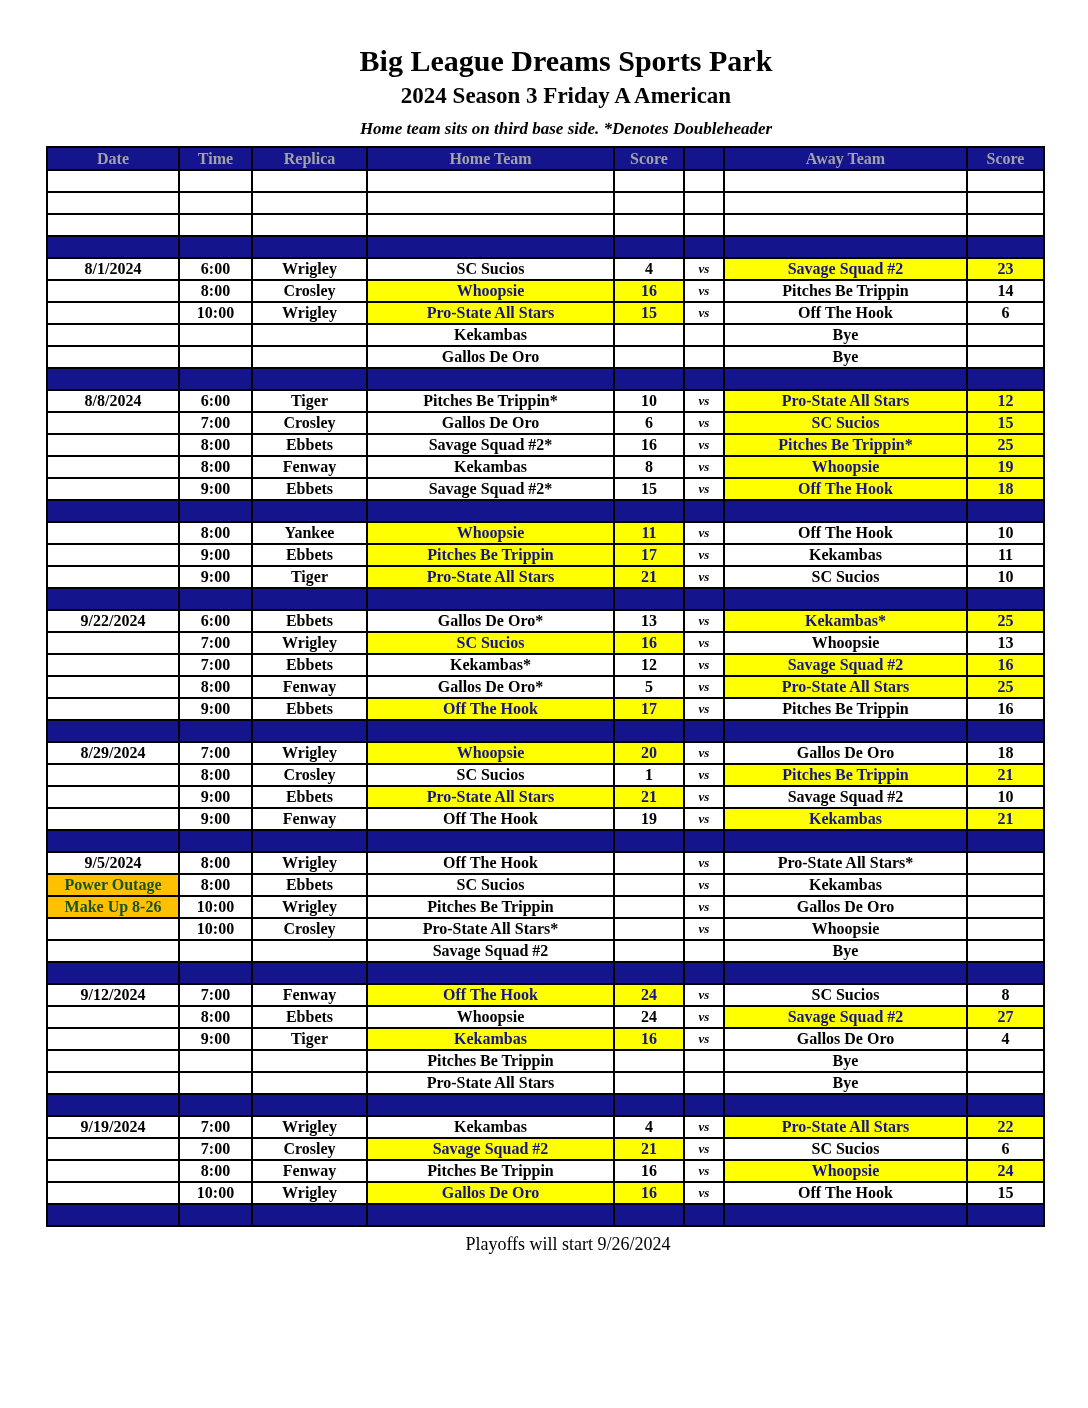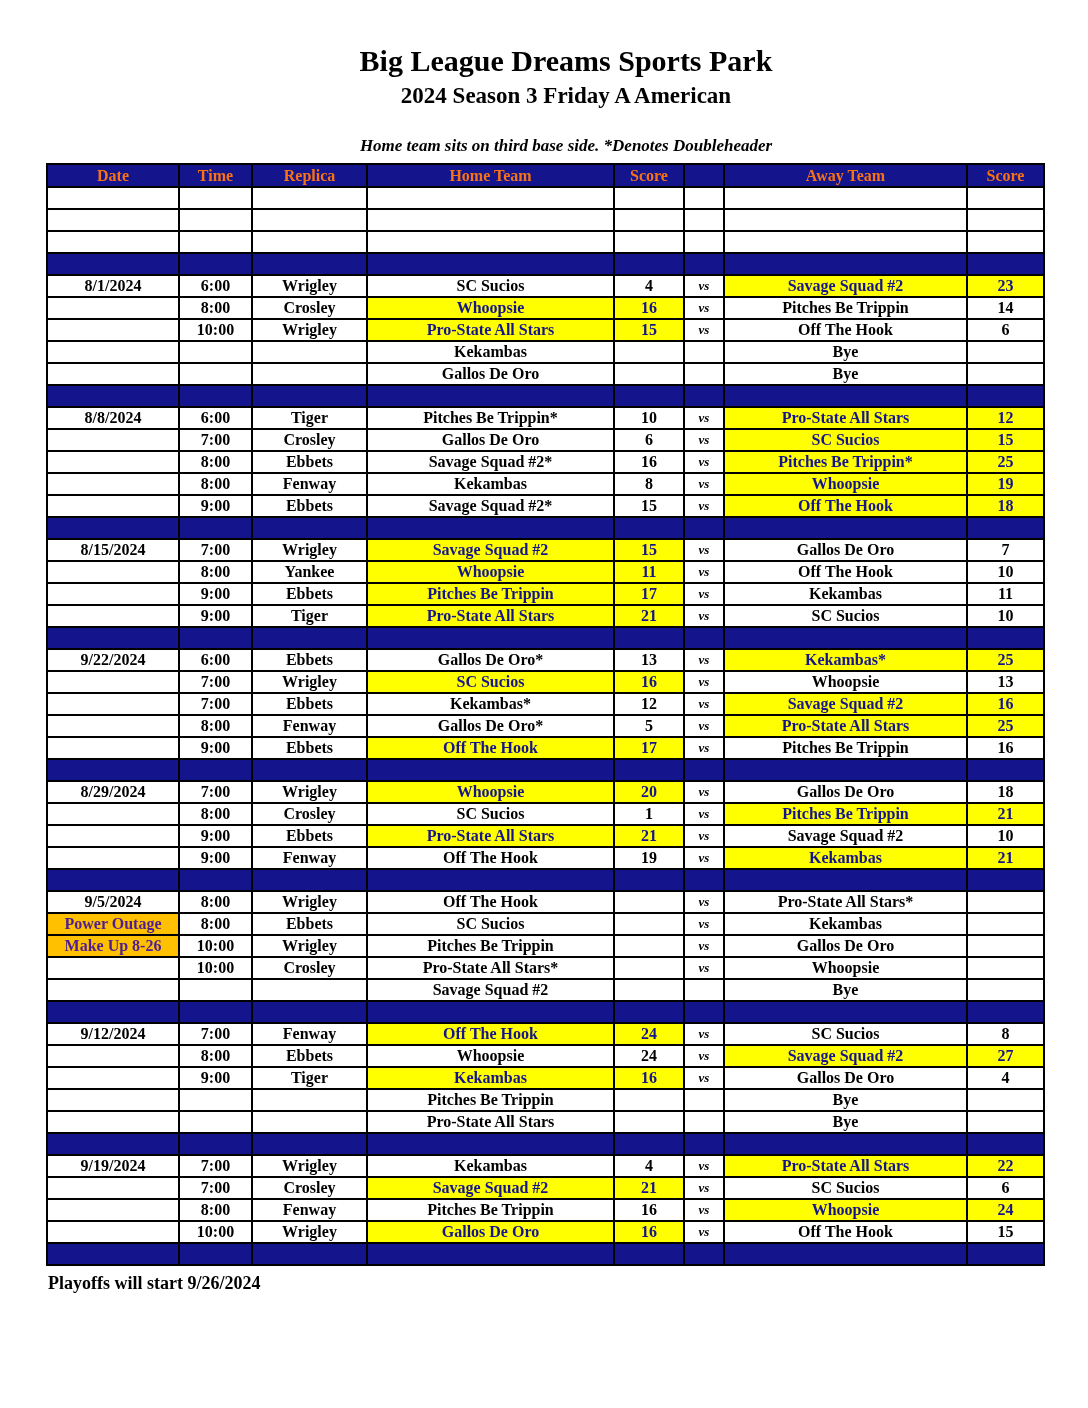--- a/index.html
+++ b/index.html
@@ -5,21 +5,21 @@
   html,body{margin:0;padding:0;background:#ffffff;}
   body{
     width:1088px;height:1408px;
     font-family:"Liberation Serif","DejaVu Serif",serif;
     color:#000;
     position:relative;
   }
   .titles{text-align:center;padding-top:44px;padding-left:44px;}
   .main-title{font-size:30px;font-weight:bold;line-height:34px;}
   .sub-title{font-size:23px;font-weight:bold;line-height:28px;margin-top:4px;}
-  .note{font-size:17px;font-weight:bold;font-style:italic;margin-top:26px;}
+  .note{font-size:17px;font-weight:bold;font-style:italic;margin-top:9px;}
   table.sched{
     border-collapse:collapse;
     table-layout:fixed;
     margin:7px 0 0 46px;
     width:997px;
     border:2px solid #000;
   }
   .sched th,.sched td{
     border:2px solid #000;
     padding:0;
@@ -27,31 +27,32 @@
     text-align:center;
     vertical-align:middle;
     font-weight:bold;
     font-size:16px;
     line-height:20px;
     overflow:hidden;
     white-space:nowrap;
   }
   .sched th{
     background:#14148C;
-    color:#f97316;
+    color:#a3a3a3;
     font-size:16px;
     height:21px;
   }
   td.sep{background:#14148C;}
   td.win{background:#FFFF00;color:#14148C;}
-  td.flag{background:#FFC000;color:#4c1d95;}
+  td.flag{background:#FFC000;color:#14532d;}
   td.vs{font-style:italic;font-size:13px;border-radius:7px;}
   .footer{
-    font-size:18px;font-weight:bold;
+    font-size:18px;font-weight:normal;
     margin:7px 0 0 48px;
+    text-align:center;
   }
 </style>
 </head>
 <body>
 
 <div class="titles">
   <div class="main-title">Big League Dreams Sports Park</div>
   <div class="sub-title">2024 Season 3 Friday A American</div>
   <div class="note">Home team sits on third base side.  *Denotes Doubleheader</div>
 </div>
@@ -234,30 +235,20 @@
         <td class="sep"></td>
         <td class="sep"></td>
         <td class="sep"></td>
         <td class="sep"></td>
         <td class="sep"></td>
         <td class="sep"></td>
         <td class="sep"></td>
         <td class="sep"></td>
       </tr>
       <tr>
-        <td>8/15/2024</td>
-        <td>7:00</td>
-        <td>Wrigley</td>
-        <td class="win">Savage Squad #2</td>
-        <td class="win">15</td>
-        <td class="vs">vs</td>
-        <td>Gallos De Oro</td>
-        <td>7</td>
-      </tr>
-      <tr>
         <td></td>
         <td>8:00</td>
         <td>Yankee</td>
         <td class="win">Whoopsie</td>
         <td class="win">11</td>
         <td class="vs">vs</td>
         <td>Off The Hook</td>
         <td>10</td>
       </tr>
       <tr>

